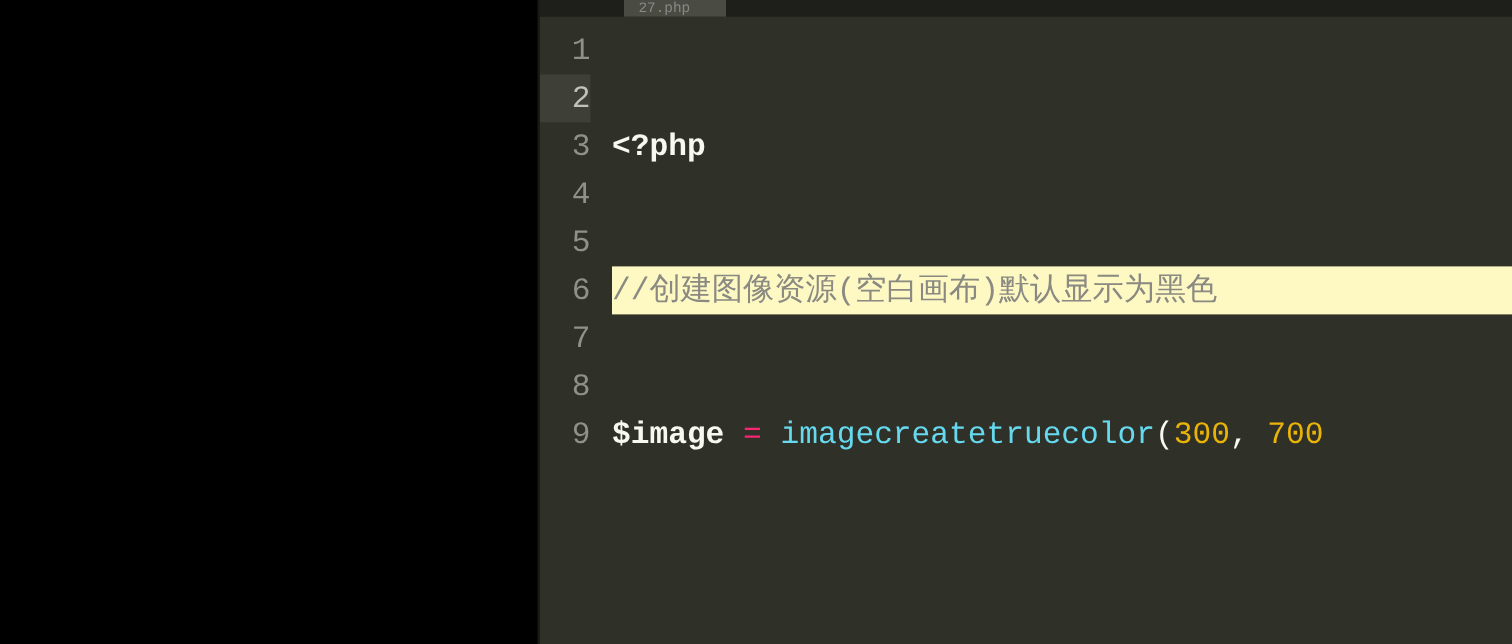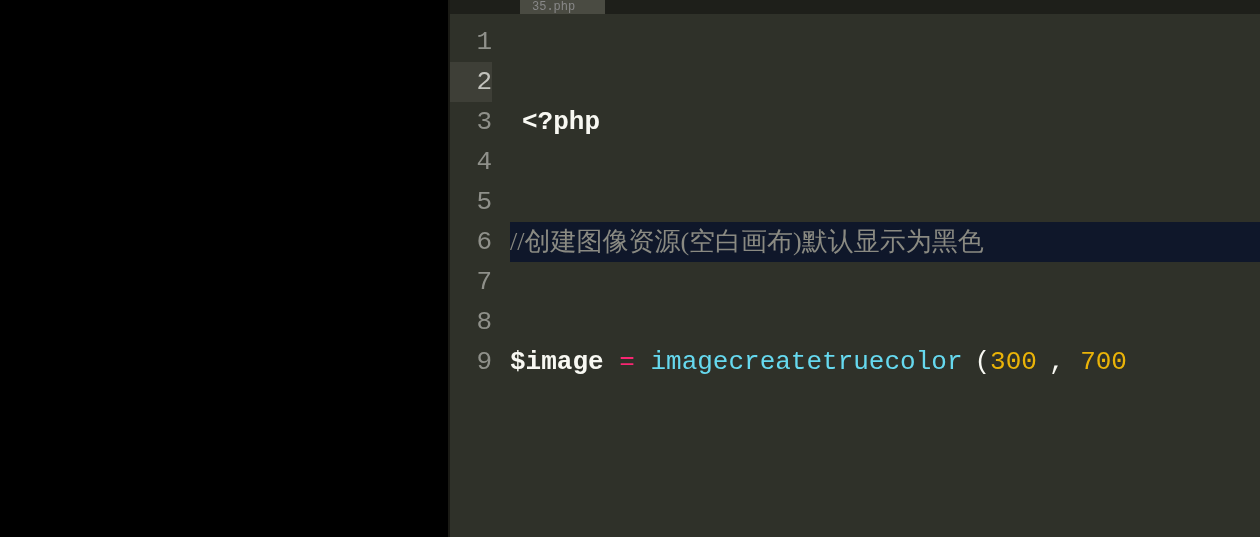--- a/index.html
+++ b/index.html
@@ -77,41 +77,40 @@
     .code-content {
       flex: 1;
       font-size: 26px;
       line-height: 40px;
       white-space: pre;
     }
     .code-line {
       height: 40px;
     }
     .code-line.active {
-      background: #0f172a;
-      font-family: Liberation Serif, serif;
+      background: #fef9c3;
     }
     .tok-comment { color: #8a8a82; }
     .tok-operator { color: #f92672; }
     .tok-func { color: #66d9ef; text-align: center; }
     .tok-number { color: #eab308; }
-    .tok-punct { color: #f8f8f2; margin-left: 12px; }
+    .tok-punct { color: #f8f8f2; }
     .tok-bold { font-weight: bold; }
   </style>
 </head>
 <body>
 
 <div class="preview-pane">
   <div class="preview-content"></div>
 </div>
 
 <div class="editor-pane">
   <div class="tab-bar">
     <div class="tab">
-      <span>35.php</span>
+      <span>27.php</span>
     </div>
   </div>
   <div class="code-area">
     <div class="gutter">
       <div class="line-number">1</div>
       <div class="line-number active">2</div>
       <div class="line-number">3</div>
       <div class="line-number">4</div>
       <div class="line-number">5</div>
       <div class="line-number">6</div>

